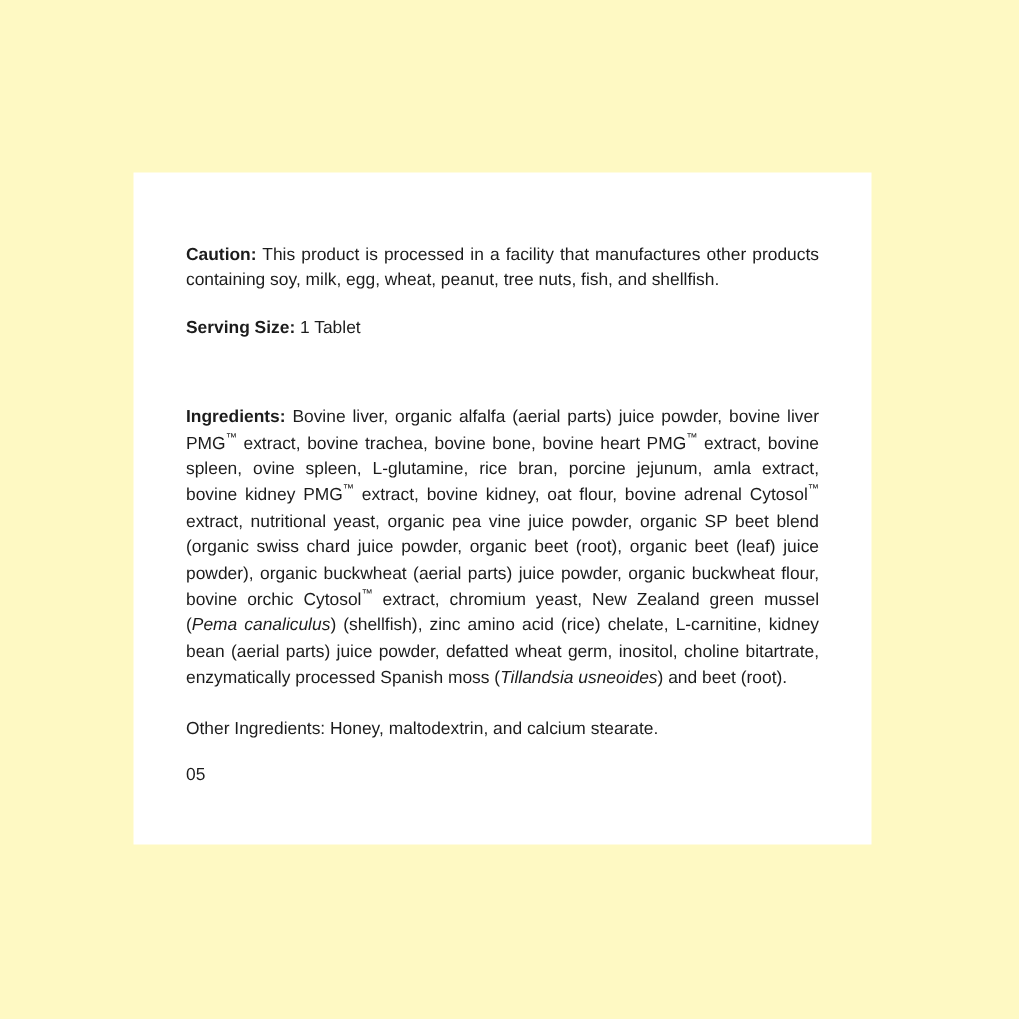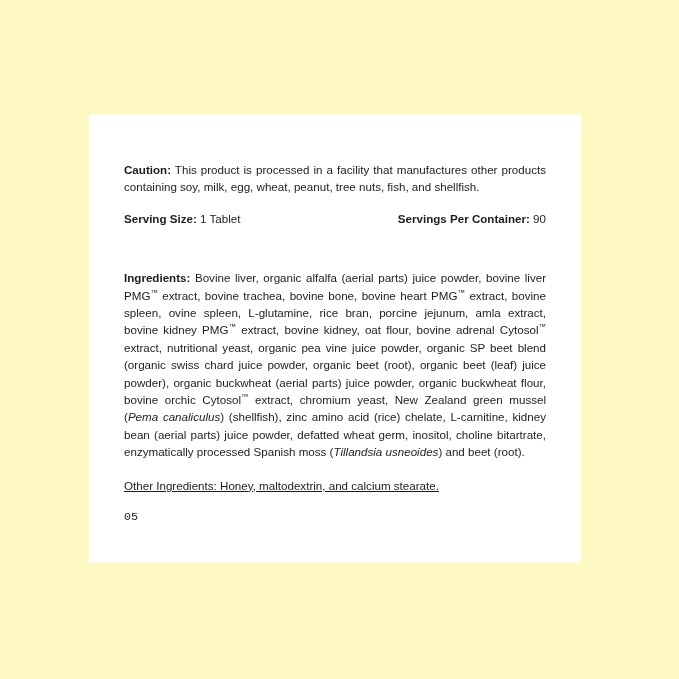--- a/index.html
+++ b/index.html
@@ -32,21 +32,20 @@
   .block {
     font-size: 11.6px;
     line-height: 17.4px;
     color: #1c1c1c;
     text-align: justify;
     text-justify: inter-word;
     margin: 0 0 14px 0;
   }
   .block:last-child {
     margin-bottom: 0;
-    font-family: Liberation Mono, monospace;
   }
   .bold {
     font-weight: bold;
   }
   .italic {
     font-style: italic;
   }
   .serving-row {
     display: flex;
     justify-content: space-between;
@@ -59,21 +58,20 @@
   .serving-left, .serving-right {
     white-space: nowrap;
   }
   .ingredients-block {
     margin-bottom: 16px;
     margin-top: 42px;
   }
   .other-block {
     margin-bottom: 14px;
     text-align: left;
-    text-decoration: underline;
   }
   .code-block {
     text-align: left;
     margin-bottom: 0;
   }
   sup.tm {
     font-size: 7.5px;
     vertical-align: super;
     line-height: 0;
   }
@@ -81,21 +79,20 @@
 </head>
 <body>
 
 <div class="page">
   <div class="label-card">
 
     <p class="block"><span class="bold">Caution:</span><span> This product is processed in a facility that manufactures other products containing soy, milk, egg, wheat, peanut, tree nuts, fish, and shellfish.</span></p>
 
     <div class="serving-row">
       <span class="serving-left"><span class="bold">Serving Size:</span><span> 1 Tablet</span></span>
-      <span class="serving-right"><span class="bold">Servings Per Container:</span><span> 90</span></span>
     </div>
 
     <p class="block ingredients-block"><span class="bold">Ingredients:</span><span> Bovine liver, organic alfalfa (aerial parts) juice powder, bovine liver PMG</span><sup class="tm">™</sup><span> extract, bovine trachea, bovine bone, bovine heart PMG</span><sup class="tm">™</sup><span> extract, bovine spleen, ovine spleen, L-glutamine, rice bran, porcine jejunum, amla extract, bovine kidney PMG</span><sup class="tm">™</sup><span> extract, bovine kidney, oat flour, bovine adrenal Cytosol</span><sup class="tm">™</sup><span> extract, nutritional yeast, organic pea vine juice powder, organic SP beet blend (organic swiss chard juice powder, organic beet (root), organic beet (leaf) juice powder), organic buckwheat (aerial parts) juice powder, organic buckwheat flour, bovine orchic Cytosol</span><sup class="tm">™</sup><span> extract, chromium yeast, New Zealand green mussel (</span><span class="italic">Pema canaliculus</span><span>) (shellfish), zinc amino acid (rice) chelate, L-carnitine, kidney bean (aerial parts) juice powder, defatted wheat germ, inositol, choline bitartrate, enzymatically processed Spanish moss (</span><span class="italic">Tillandsia usneoides</span><span>) and beet (root).</span></p>
 
     <p class="block other-block">Other Ingredients: Honey, maltodextrin, and calcium stearate.</p>
 
     <p class="block code-block">05</p>
 
   </div>
 </div>

